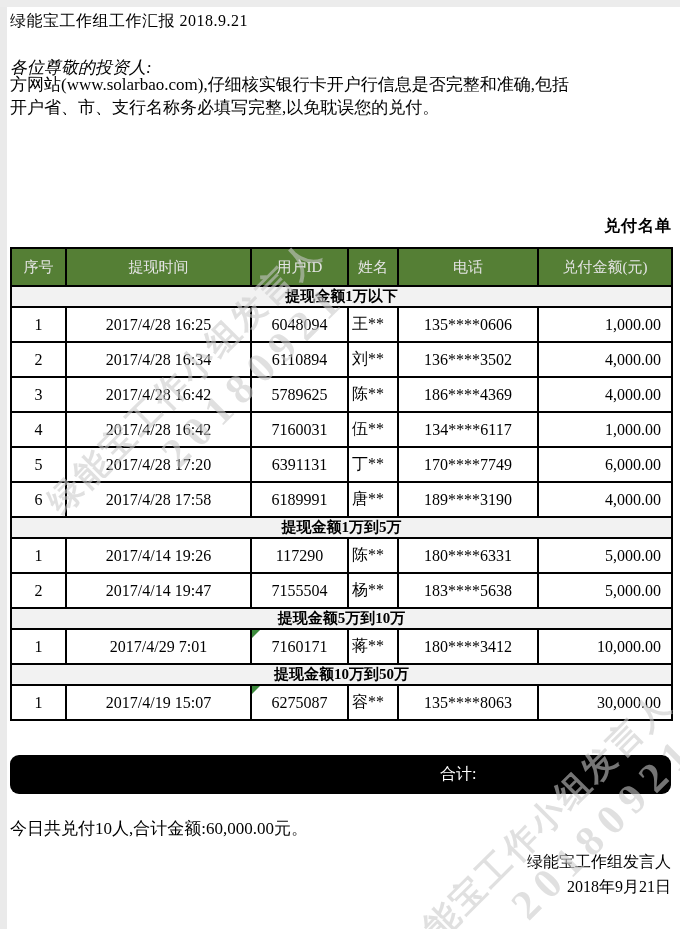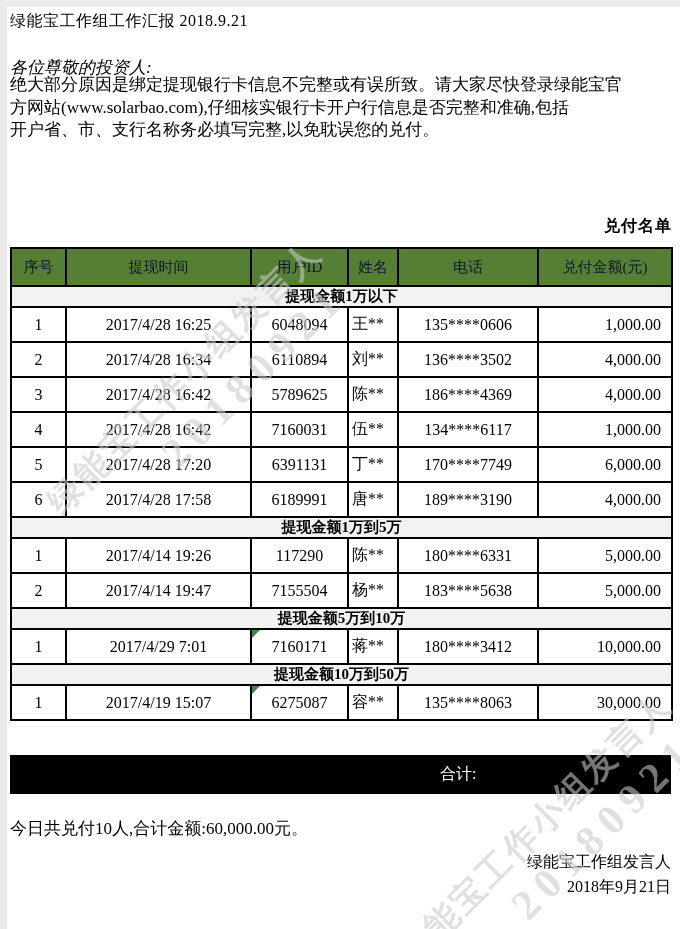--- a/index.html
+++ b/index.html
@@ -16,37 +16,37 @@
   .body-text .indent{text-indent:2em;}
   .table-title{left:0;top:216px;width:672px;text-align:right;font-size:16px;font-weight:bold;letter-spacing:1px;}
   table.redemption{
     position:absolute;left:10px;top:247px;width:661px;
     border-collapse:collapse;table-layout:fixed;
   }
   table.redemption th, table.redemption td{
     border:2px solid var(--border,#000);overflow:hidden;white-space:nowrap;
   }
   table.redemption th{
-    background:var(--green,#557F35);color:#0f172a;font-weight:normal;
+    background:var(--green,#557F35);color:#e5e5e5;font-weight:normal;
     height:36px;font-size:15px;text-align:center;padding:0 2px;
   }
   td.section{
     background:var(--section,#F2F2F2);font-weight:bold;font-size:15px;
     text-align:center;height:17px;padding:0;
   }
   td.cell{height:33px;font-size:16px;text-align:center;padding:0 2px;position:relative;background:#fff;}
   td.c3{text-align:left;padding-left:3px;}
   td.c5{text-align:right;padding-right:10px;}
   td.flagged::before{
     content:"";position:absolute;left:0;top:0;width:0;height:0;
     border-top:8px solid var(--flag,#3C8A3C);border-right:8px solid transparent;
   }
   .total-bar{
     left:10px;top:755px;width:661px;height:39px;background:var(--totalbg,#000);
-    color:#fff;z-index:2;
+    color:#fff;z-index:2;border-radius:9px;
   }
   .total-label{position:absolute;left:430px;top:9px;font-size:16px;}
   .total-value{position:absolute;right:12px;top:9px;font-size:16px;margin-top:40px;}
   .summary{left:10px;top:817px;font-size:17px;}
   .signature{right:9px;top:852px;font-size:16px;}
   .sign-date{right:9px;top:877px;font-size:16px;}
   .wm{
     position:absolute;width:430px;transform:rotate(-45deg);
     color:rgba(202,202,202,0.58);z-index:6;pointer-events:none;font-weight:bold;
   }
@@ -58,21 +58,20 @@
 </head>
 <body style="--green: #557F35; --section: #F2F2F2; --totalbg: #000000; --flag: #3C8A3C; --border: #000000;">
 
 <div class="edge-left"></div>
 <div class="edge-top"></div>
 
 <div class="abs page-title">绿能宝工作组工作汇报 2018.9.21</div>
 <div class="abs salutation">各位尊敬的投资人:</div>
 
 <div class="abs body-text">
-  <div>绝大部分原因是绑定提现银行卡信息不完整或有误所致。请大家尽快登录绿能宝官</div>
   <div>方网站(www.solarbao.com),仔细核实银行卡开户行信息是否完整和准确,包括</div>
   <div>开户省、市、支行名称务必填写完整,以免耽误您的兑付。</div>
 </div>
 
 <div class="abs table-title">兑付名单</div>
 
 <table class="redemption">
   <colgroup>
     <col style="width:55px">
       <col style="width:185px">

